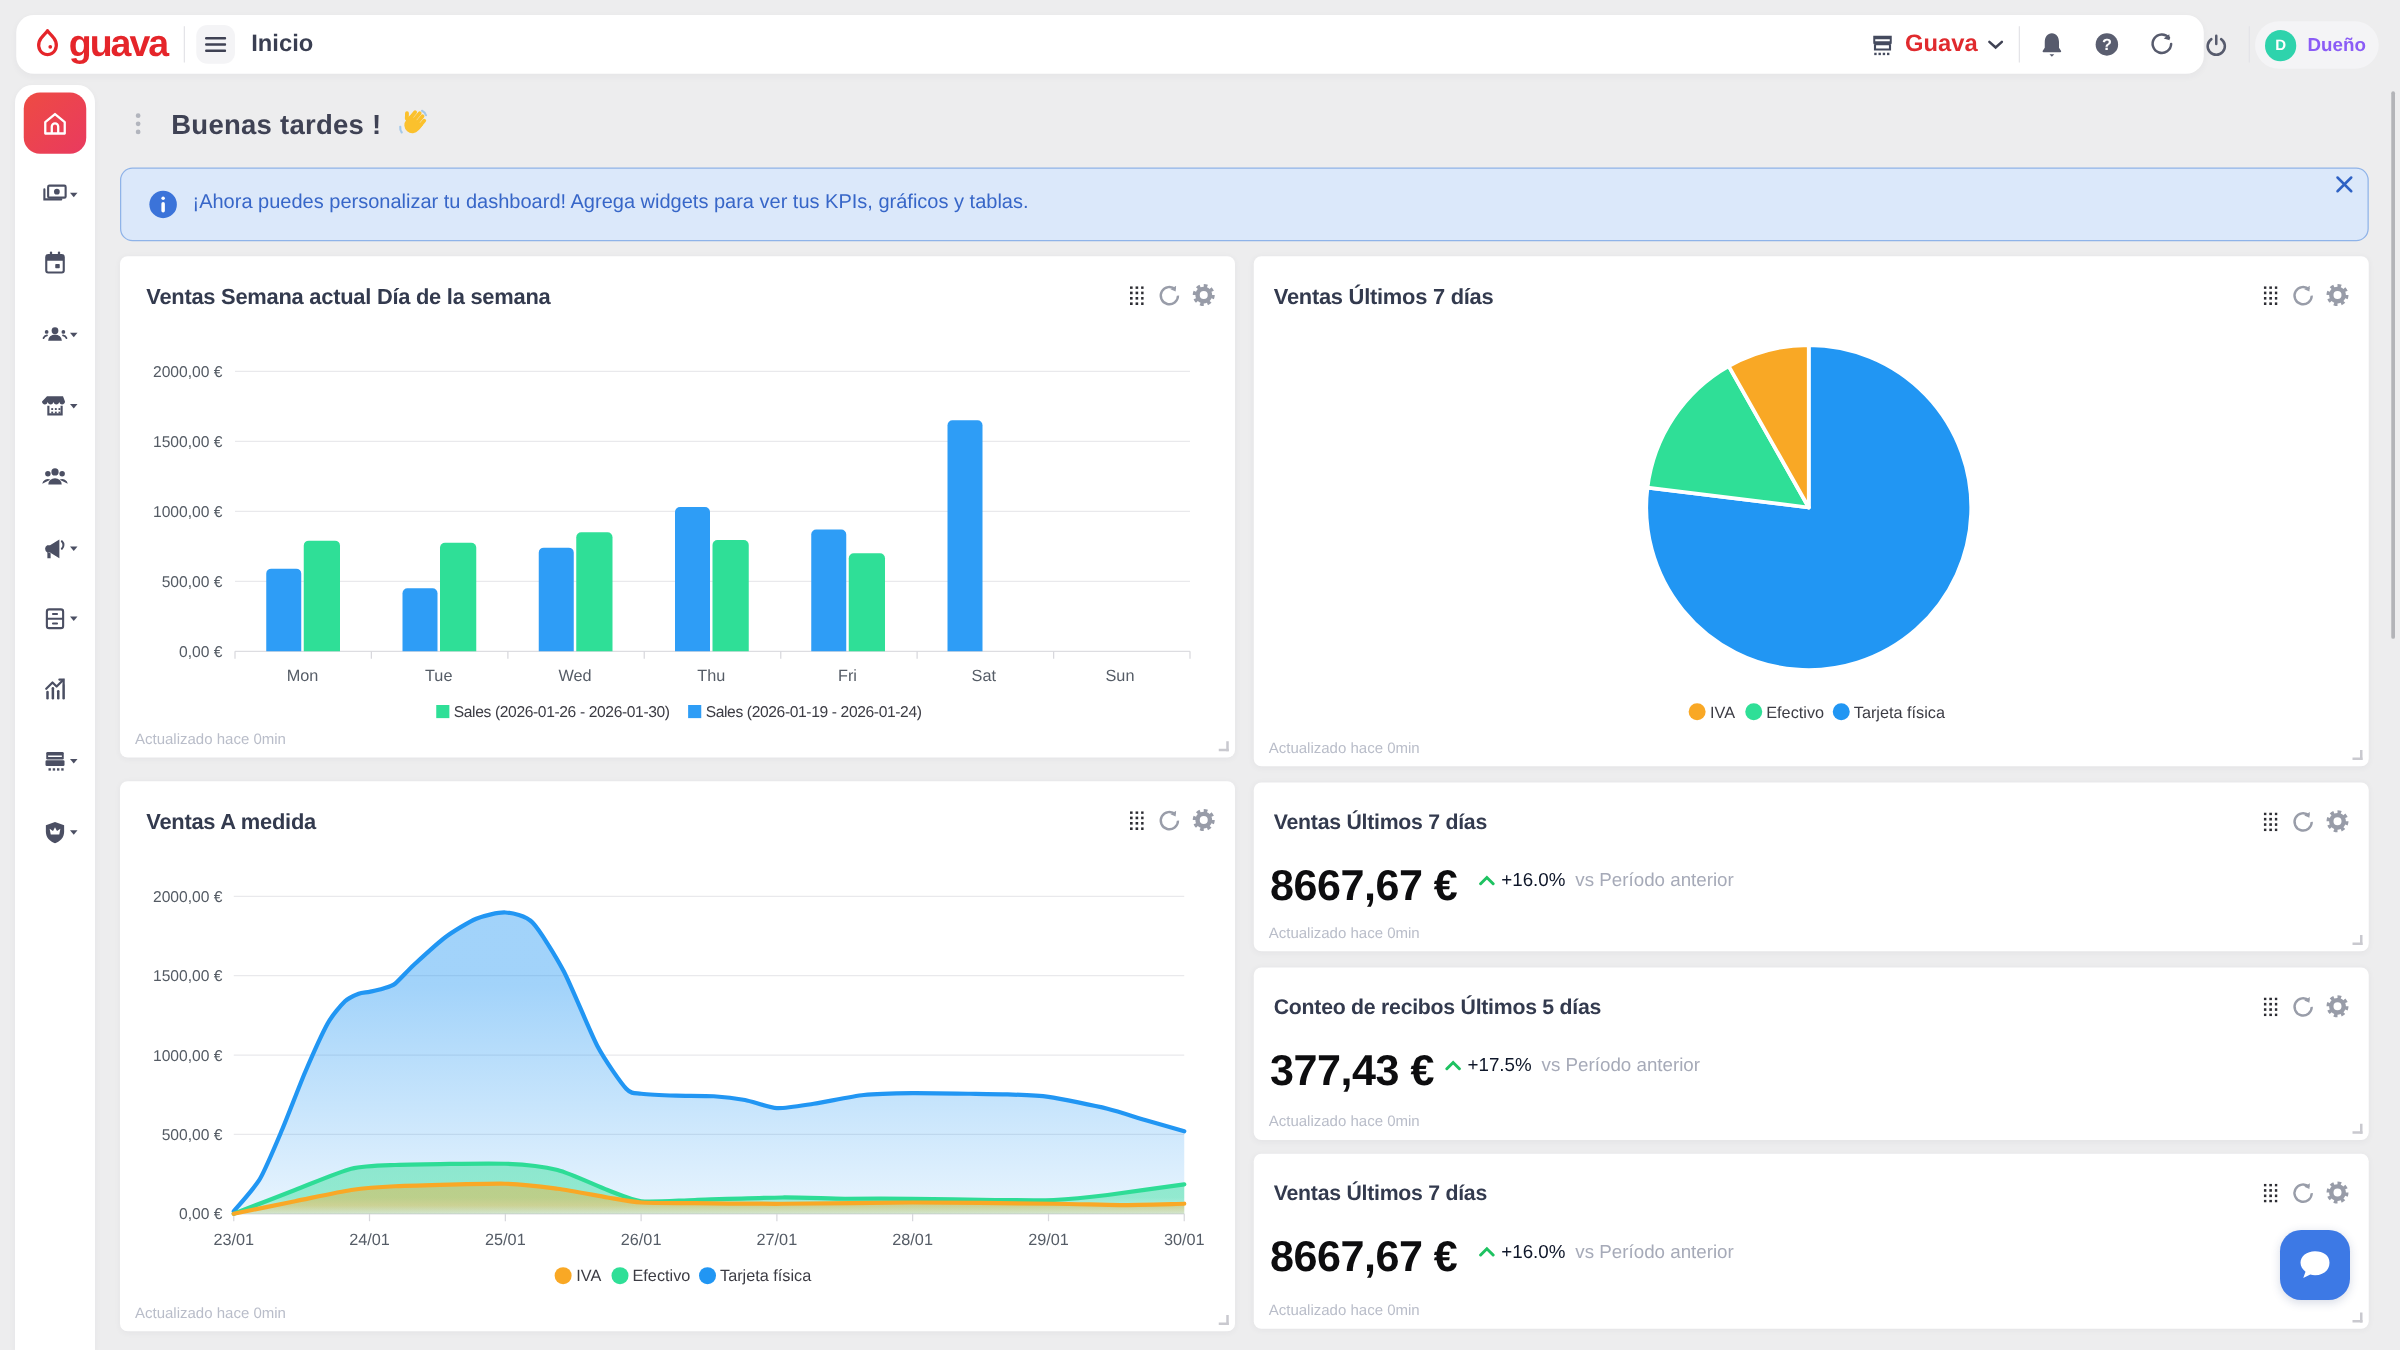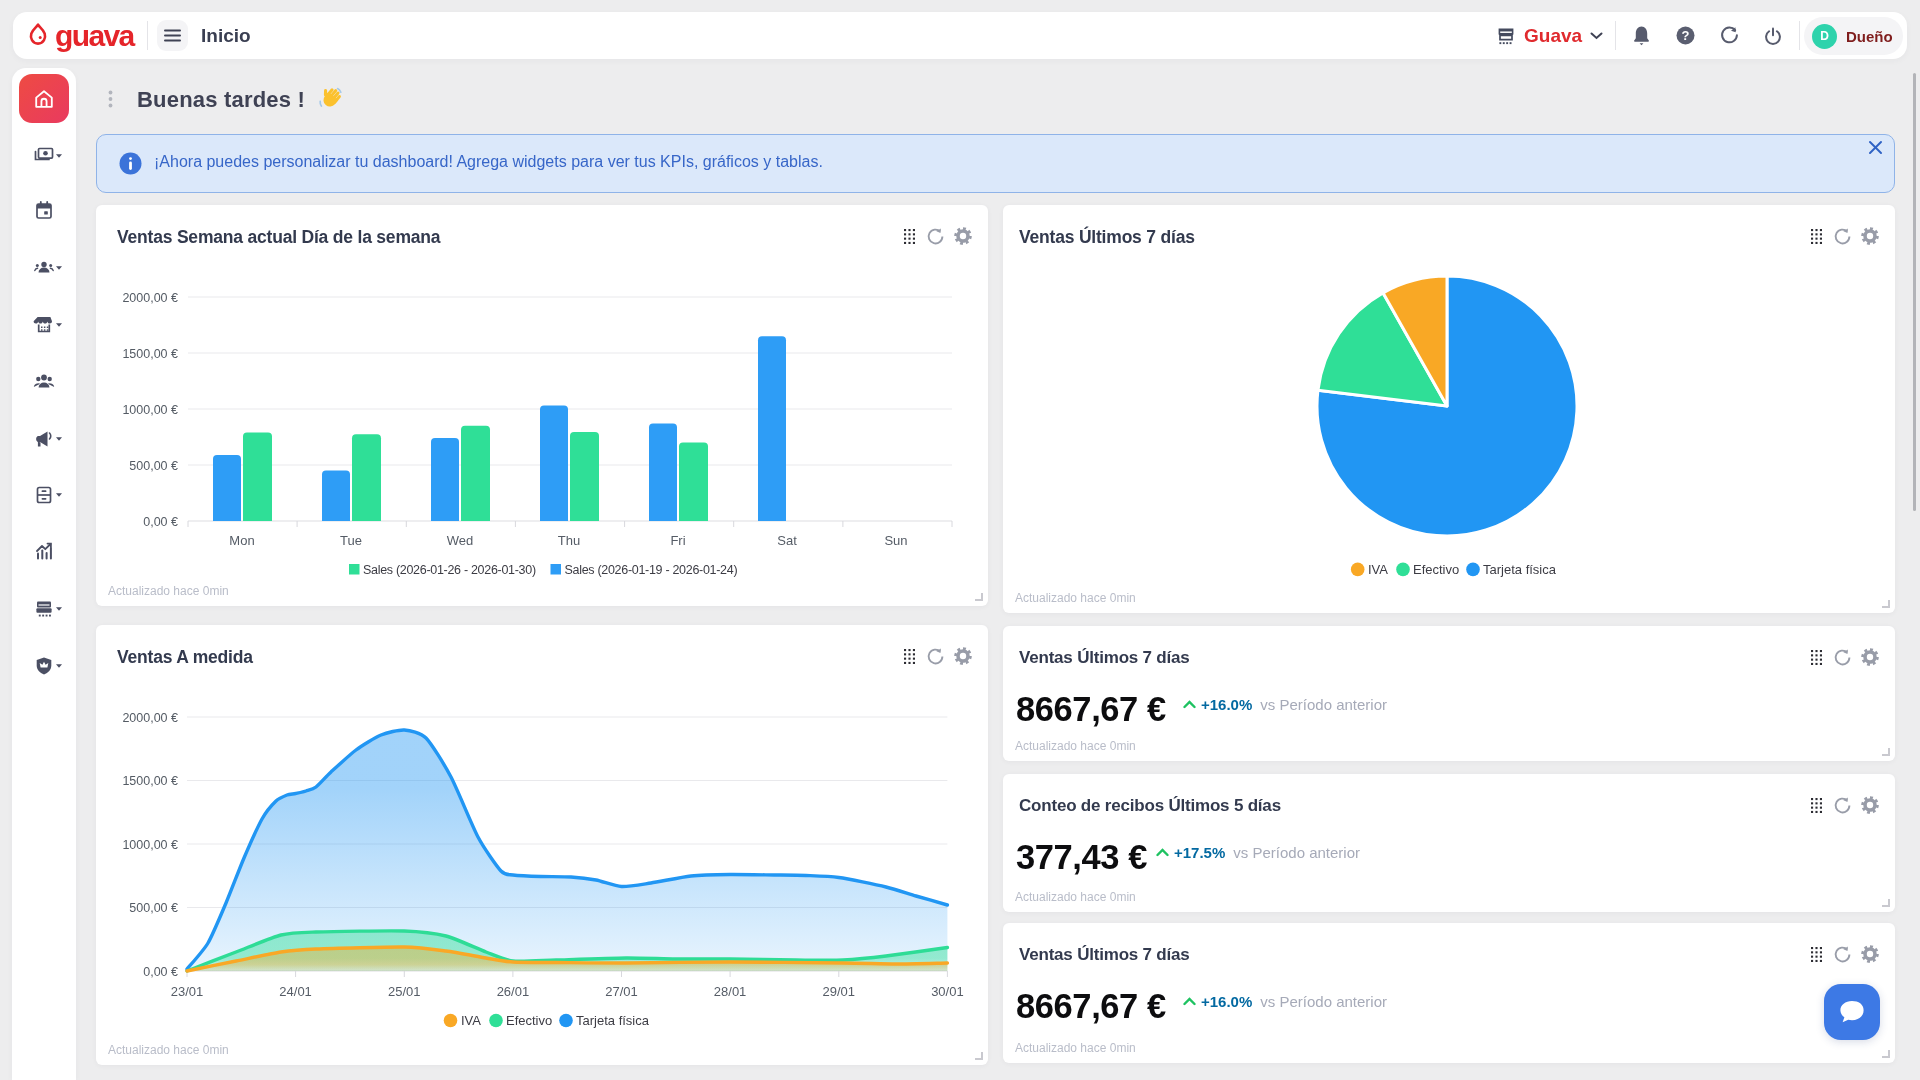--- a/index.html
+++ b/index.html
@@ -1,36 +1,36 @@
 <!DOCTYPE html>
 <html lang="es"><head>
 <meta charset="utf-8">
 <title>Inicio</title>
 <style>
   * { margin:0; padding:0; box-sizing:border-box; }
   html,body { width:1920px; height:1080px; overflow:hidden; }
   body { background:#ededee; font-family:"Liberation Sans", sans-serif; position:relative; }
 
   
-  .topbar { position:absolute; left:13px; top:12px; width:1894px; height:47px;
+  .topbar { position:absolute; left:13px; top:12px; width:1750px; height:47px;
     background:#fff; border-radius:14px; box-shadow:0 2px 6px rgba(60,60,80,.04); }
   .logo-wrap { position:absolute; left:14px; top:0; height:47px; display:flex; align-items:center; }
   .logo-text { color:#e5252a; font-size:30px; font-weight:bold; letter-spacing:-1.6px; margin-left:6px; }
   .tb-divider { position:absolute; top:9px; width:1px; height:29px; background:#e4e4e8; }
   .burger-btn { position:absolute; left:144px; top:8px; width:31px; height:31px; background:#f4f4f6; border-radius:9px;
     display:flex; align-items:center; justify-content:center; }
   .page-title { position:absolute; left:188px; top:13px; font-size:19px; font-weight:bold; color:#3a3f52; }
   .store-sel { position:absolute; left:1483px; top:0; height:47px; display:flex; align-items:center; gap:8px; }
   .store-name { color:#e02a2e; font-size:19px; font-weight:bold; }
   .tb-icon { position:absolute; top:0; height:47px; display:flex; align-items:center; justify-content:center; width:30px; }
   .avatar-pill { position:absolute; left:1791px; top:5px; height:38px; width:99px; background:#f4f4f6; border-radius:19px;
     display:flex; align-items:center; }
   .avatar { width:25px; height:25px; border-radius:50%; background:#2ed3ac; margin-left:8px;
     display:flex; align-items:center; justify-content:center; color:#fff; font-weight:bold; font-size:12px; }
-  .avatar-name { margin-left:9px; font-size:15px; font-weight:bold; color:#7f1d1d; }
+  .avatar-name { margin-left:9px; font-size:15px; font-weight:bold; color:#8b5cf6; }
 
   
   .sidebar { position:absolute; left:12px; top:68px; width:64px; height:1012px; background:#fff;
     border-radius:14px 14px 0 0; box-shadow:0 2px 6px rgba(60,60,80,.04); }
   .home-btn { position:absolute; left:7px; top:6px; width:50px; height:49px; border-radius:13px;
     background:linear-gradient(135deg,#ee4b43 0%, #e93a5f 100%);
     display:flex; align-items:center; justify-content:center; }
   .side-item { position:absolute; left:0; width:64px; height:30px; display:flex; align-items:center; justify-content:center; }
 
   
@@ -49,21 +49,21 @@
   .card-title { position:absolute; left:21px; top:22px; font-size:17.5px; font-weight:bold; color:#333a4e; letter-spacing:-.2px; }
   .card-tools { position:absolute; top:21px; right:15px; display:flex; align-items:center; }
   .card-tools svg.t1 { margin-right:11px; }
   .card-tools svg.t2 { margin-right:8px; }
   .updated { position:absolute; left:12px; bottom:8px; font-size:12px; color:#b9bdc9; }
   .resize-h { position:absolute; right:5px; bottom:5px; width:8px; height:8px;
     border-right:2px solid #c9c9cf; border-bottom:2px solid #c9c9cf; }
 
   .kpi-value { position:absolute; left:13px; top:64px; font-size:34.5px; font-weight:800; color:#0d0d0f; letter-spacing:-.4px; }
   .kpi-sub { position:absolute; left:180px; top:70px; font-size:15px; display:flex; align-items:center; gap:5px; }
-  .kpi-pct { color:#0369a1; font-weight:bold; }
+  .kpi-pct { color:#0f172a; font-weight:normal; }
   .kpi-vs { color:#a6aab8; margin-left:3px; }
 
   .chat-btn { position:absolute; left:1824px; top:984px; width:56px; height:56px; border-radius:17px; background:#3d79e5;
     display:flex; align-items:center; justify-content:center; box-shadow:0 2px 8px rgba(40,60,120,.18); }
 
   .axis-label { fill:#555c66; font-size:13px; font-family:"Liberation Sans",sans-serif; }
   .tick-label { fill:#545b64; font-size:12.5px; font-family:"Liberation Sans",sans-serif; }
   .legend-label { fill:#3c3c44; font-size:13px; font-family:"Liberation Sans",sans-serif; }
   .legend-label2 { fill:#3c3c44; font-size:12.5px; letter-spacing:-0.3px; font-family:"Liberation Sans",sans-serif; }
 </style>

